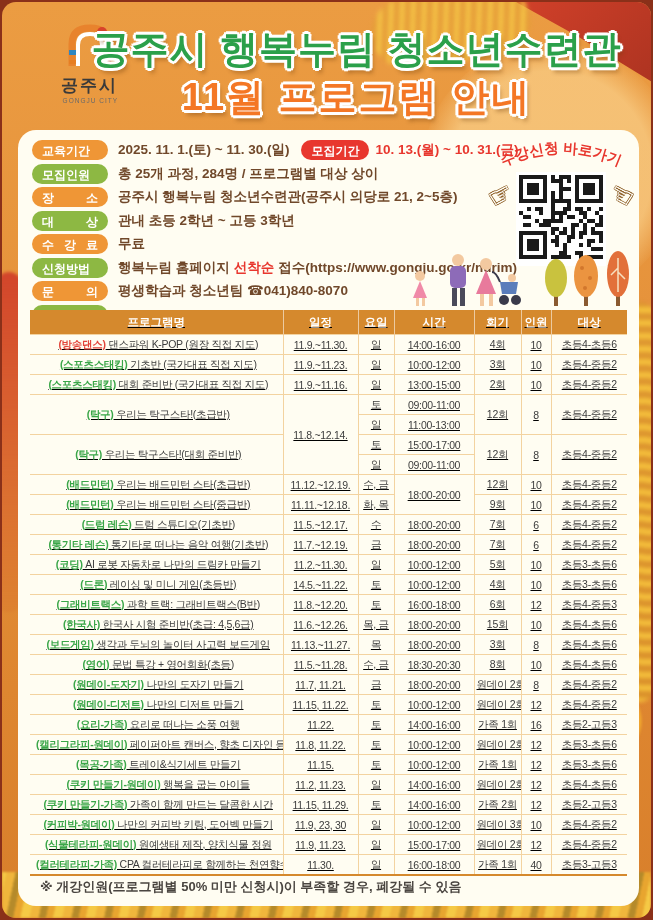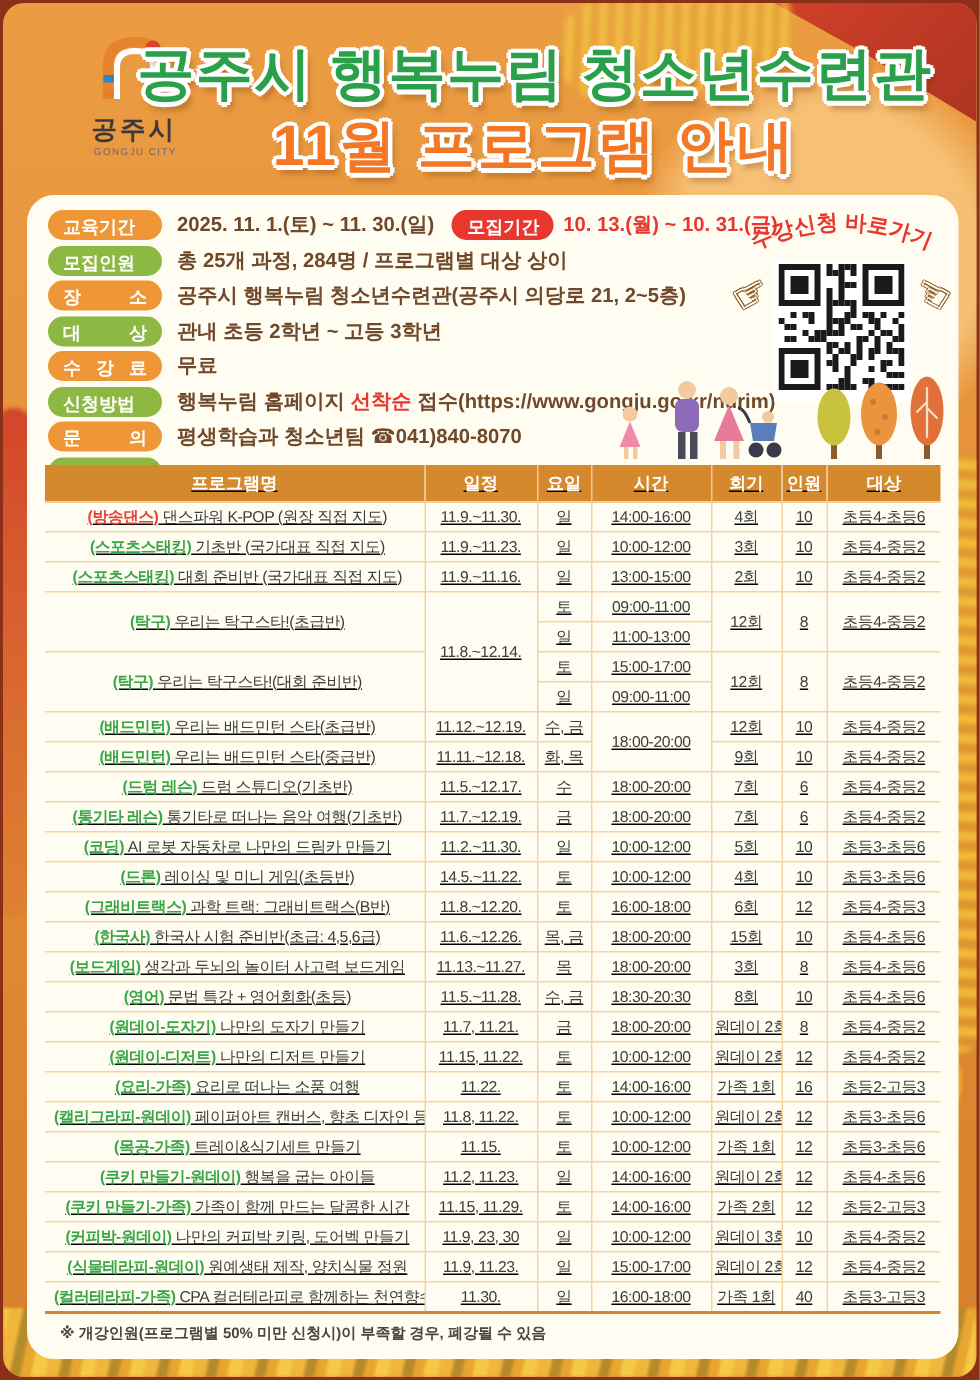--- a/index.html
+++ b/index.html
@@ -63,21 +63,21 @@
   .family{position:absolute;left:388px;top:112px;}
   
   .table-wrap{position:absolute;left:12px;top:180px;width:597px;border-bottom:2px solid var(--header-bar);text-decoration:underline;}
   table{width:100%;border-collapse:collapse;border-style:hidden;table-layout:fixed;}
   th{background:var(--header-bar);color:#fff;font-size:11.5px;font-weight:bold;height:22px;border-left:1px solid rgba(255,255,255,.55);}
   td{font-size:10.5px;color:#3c3c3c;text-align:center;height:19px;padding:0 2px;border:1px solid #f3d3a0;
     white-space:nowrap;overflow:hidden;letter-spacing:-0.3px;}
   td.name-cell{text-align:center;padding-left:6px;}
   .cat-green{color:var(--cat-green);font-weight:bold;}
   .cat-red{color:var(--cat-red);font-weight:bold;}
-  .footer-note{position:absolute;left:22px;bottom:10px;font-size:10px;font-weight:bold;color:#4a4540;}
+  .footer-note{position:absolute;left:22px;bottom:10px;font-size:13px;font-weight:bold;color:#4a4540;}
 </style>
 </head>
 <body>
 
 <div class="poster">
 
   <div class="deco deco-moon"></div>
   <div class="deco deco-leaf"></div>
   <div class="deco deco-wheat-top"></div>
   <div class="deco deco-wheat-right"></div>

